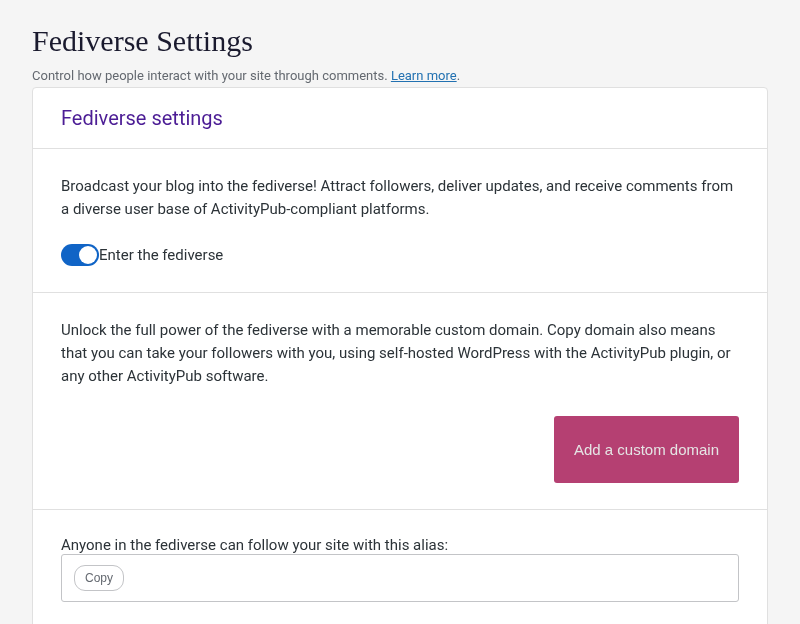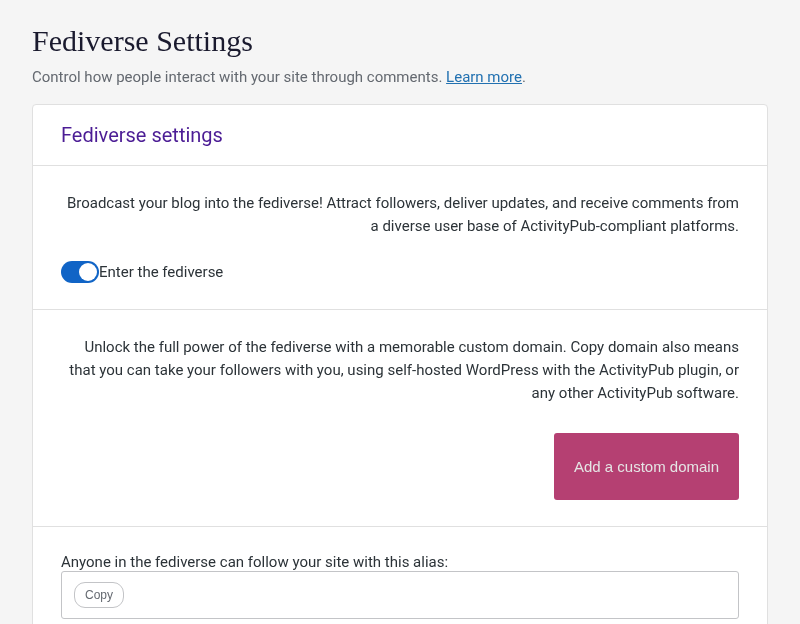--- a/index.html
+++ b/index.html
@@ -14,23 +14,23 @@
       padding: 24px 32px;
     }
     .page-title {
       font-family: Georgia, 'Times New Roman', serif;
       font-size: 30px;
       font-weight: 400;
       color: #1a1a2e;
       margin-bottom: 10px;
     }
     .page-subtitle {
-      font-size: 15px;
+      font-size: 13px;
       color: #646970;
-      margin-bottom: 18px;
+      margin-bottom: 4px;
     }
     .page-subtitle a {
       color: #2271b1;
       text-decoration: underline;
     }
     .card {
       background: #fff;
       border: 1px solid #e0e0e0;
       border-radius: 4px;
     }
@@ -45,21 +45,20 @@
       padding: 26px 28px;
       border-bottom: 1px solid #e0e0e0;
     }
     .section:last-child {
       border-bottom: none;
     }
     .body-text {
       font-size: 15px;
       line-height: 1.55;
       color: #2c3338;
-      text-align: right;
     }
     .toggle-row {
       display: flex;
       align-items: center;
       gap: 0;
       margin-top: 22px;
     }
     .toggle {
       position: relative;
       width: 38px;

